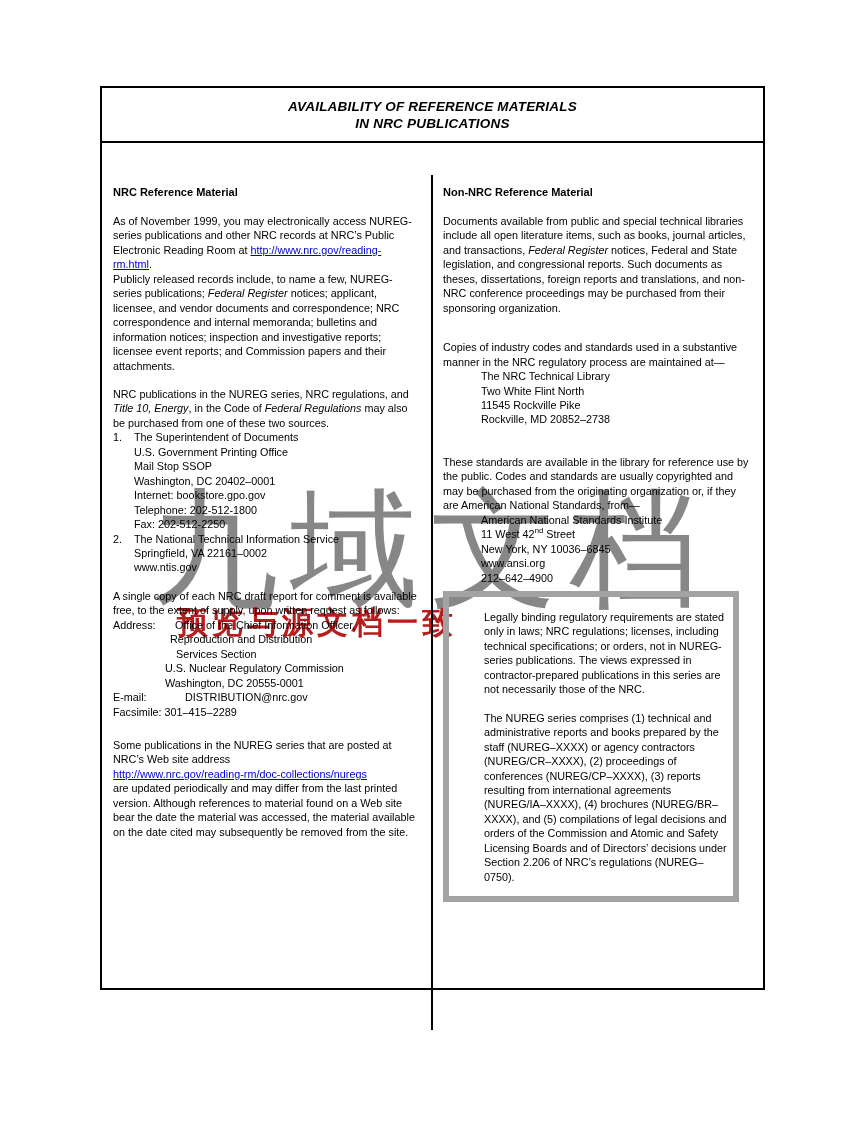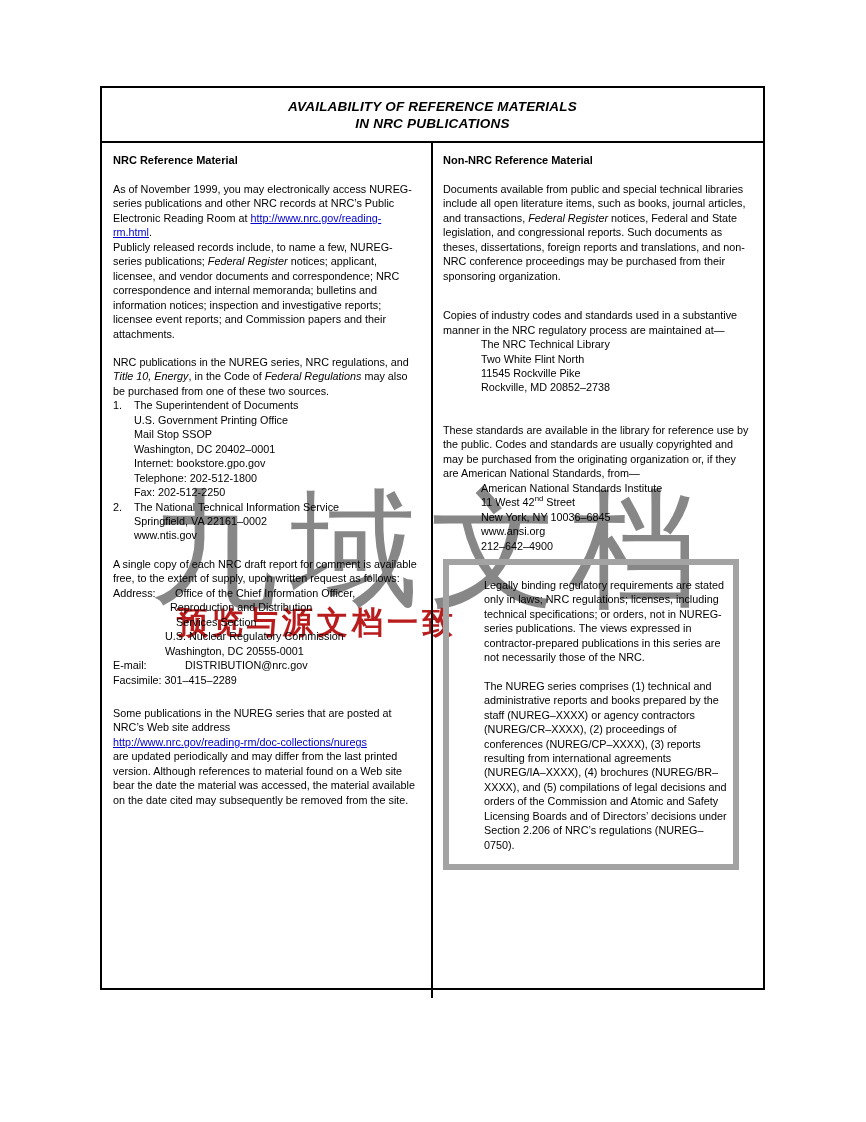--- a/index.html
+++ b/index.html
@@ -85,20 +85,21 @@
     font-weight: bold;
     line-height: 17px;
     letter-spacing: 0.2px;
     font-style: italic;
   }
 
   .cols {
     display: flex;
     align-items: stretch;
     height: 855px;
+    margin-top: 32px;
   }
   .col-left {
     width: 331px;
     box-sizing: border-box;
     border-right: 2px solid #000000;
     padding: 11px 12px 0 11px;
   }
   .col-right {
     flex: 1;
     box-sizing: border-box;

